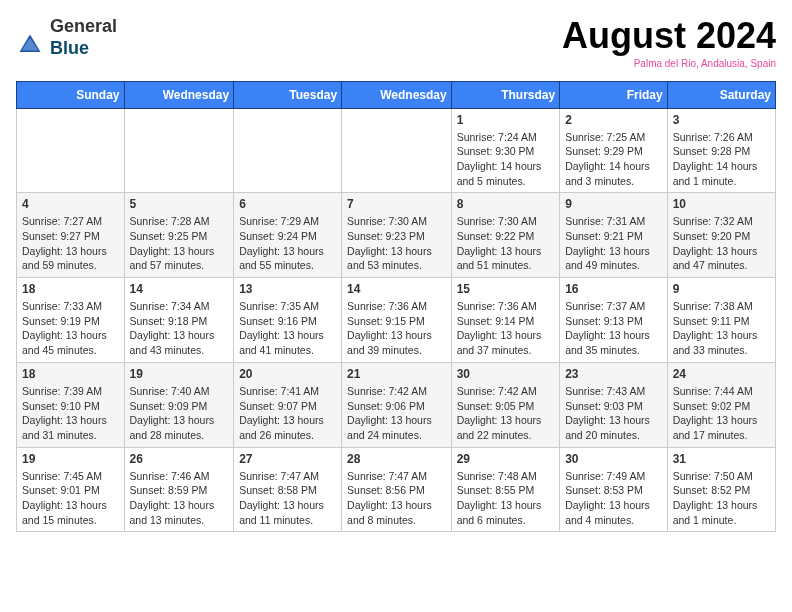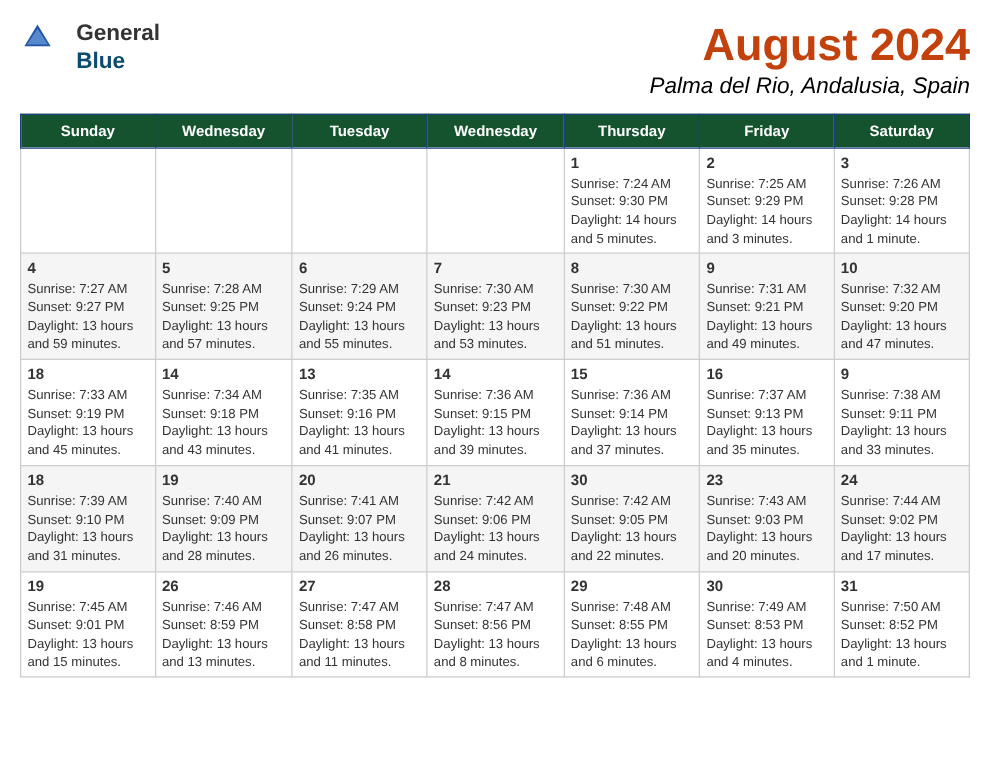--- a/index.html
+++ b/index.html
@@ -11,59 +11,58 @@
       padding: 16px;
     }
     .header {
       display: flex;
       justify-content: space-between;
       align-items: flex-start;
       margin-bottom: 12px;
     }
     .logo {
       display: flex;
-      align-items: flex-start;
-      gap: 17px;
+      align-items: flex-end;
+      gap: 6px;
     }
     .logo-text {
       font-size: 18px;
       font-weight: bold;
       line-height: 1.2;
     }
     .logo-text .general { color: #333; }
     .logo-text .blue { color: #0c4a6e; }
     .logo-icon {
       width: 28px;
       height: 28px;
     }
     .title-area {
       text-align: right;
     }
     .month-year {
       font-size: 36px;
       font-weight: bold;
-      color: #c2410c;
+      color: #000000;
       line-height: 1.1;
     }
     .location {
-      font-size: 18px;
-      color: #000000;
+      font-size: 10px;
+      color: #ec4899;
       margin-top: 2px;
-      font-style: italic;
     }
     table {
       width: 100%;
       border-collapse: collapse;
       font-size: 11px;
     }
     thead tr th {
-      background-color: #14532d;
+      background-color: #3b82f6;
       color: #fff;
       padding: 6px 4px;
-      text-align: center;
+      text-align: right;
       font-size: 12px;
       font-weight: bold;
       border: 1px solid #1a4080;
     }
     tbody tr td {
       border: 1px solid #ccc;
       padding: 4px 5px;
       vertical-align: top;
       width: 113px;
       min-height: 80px;

